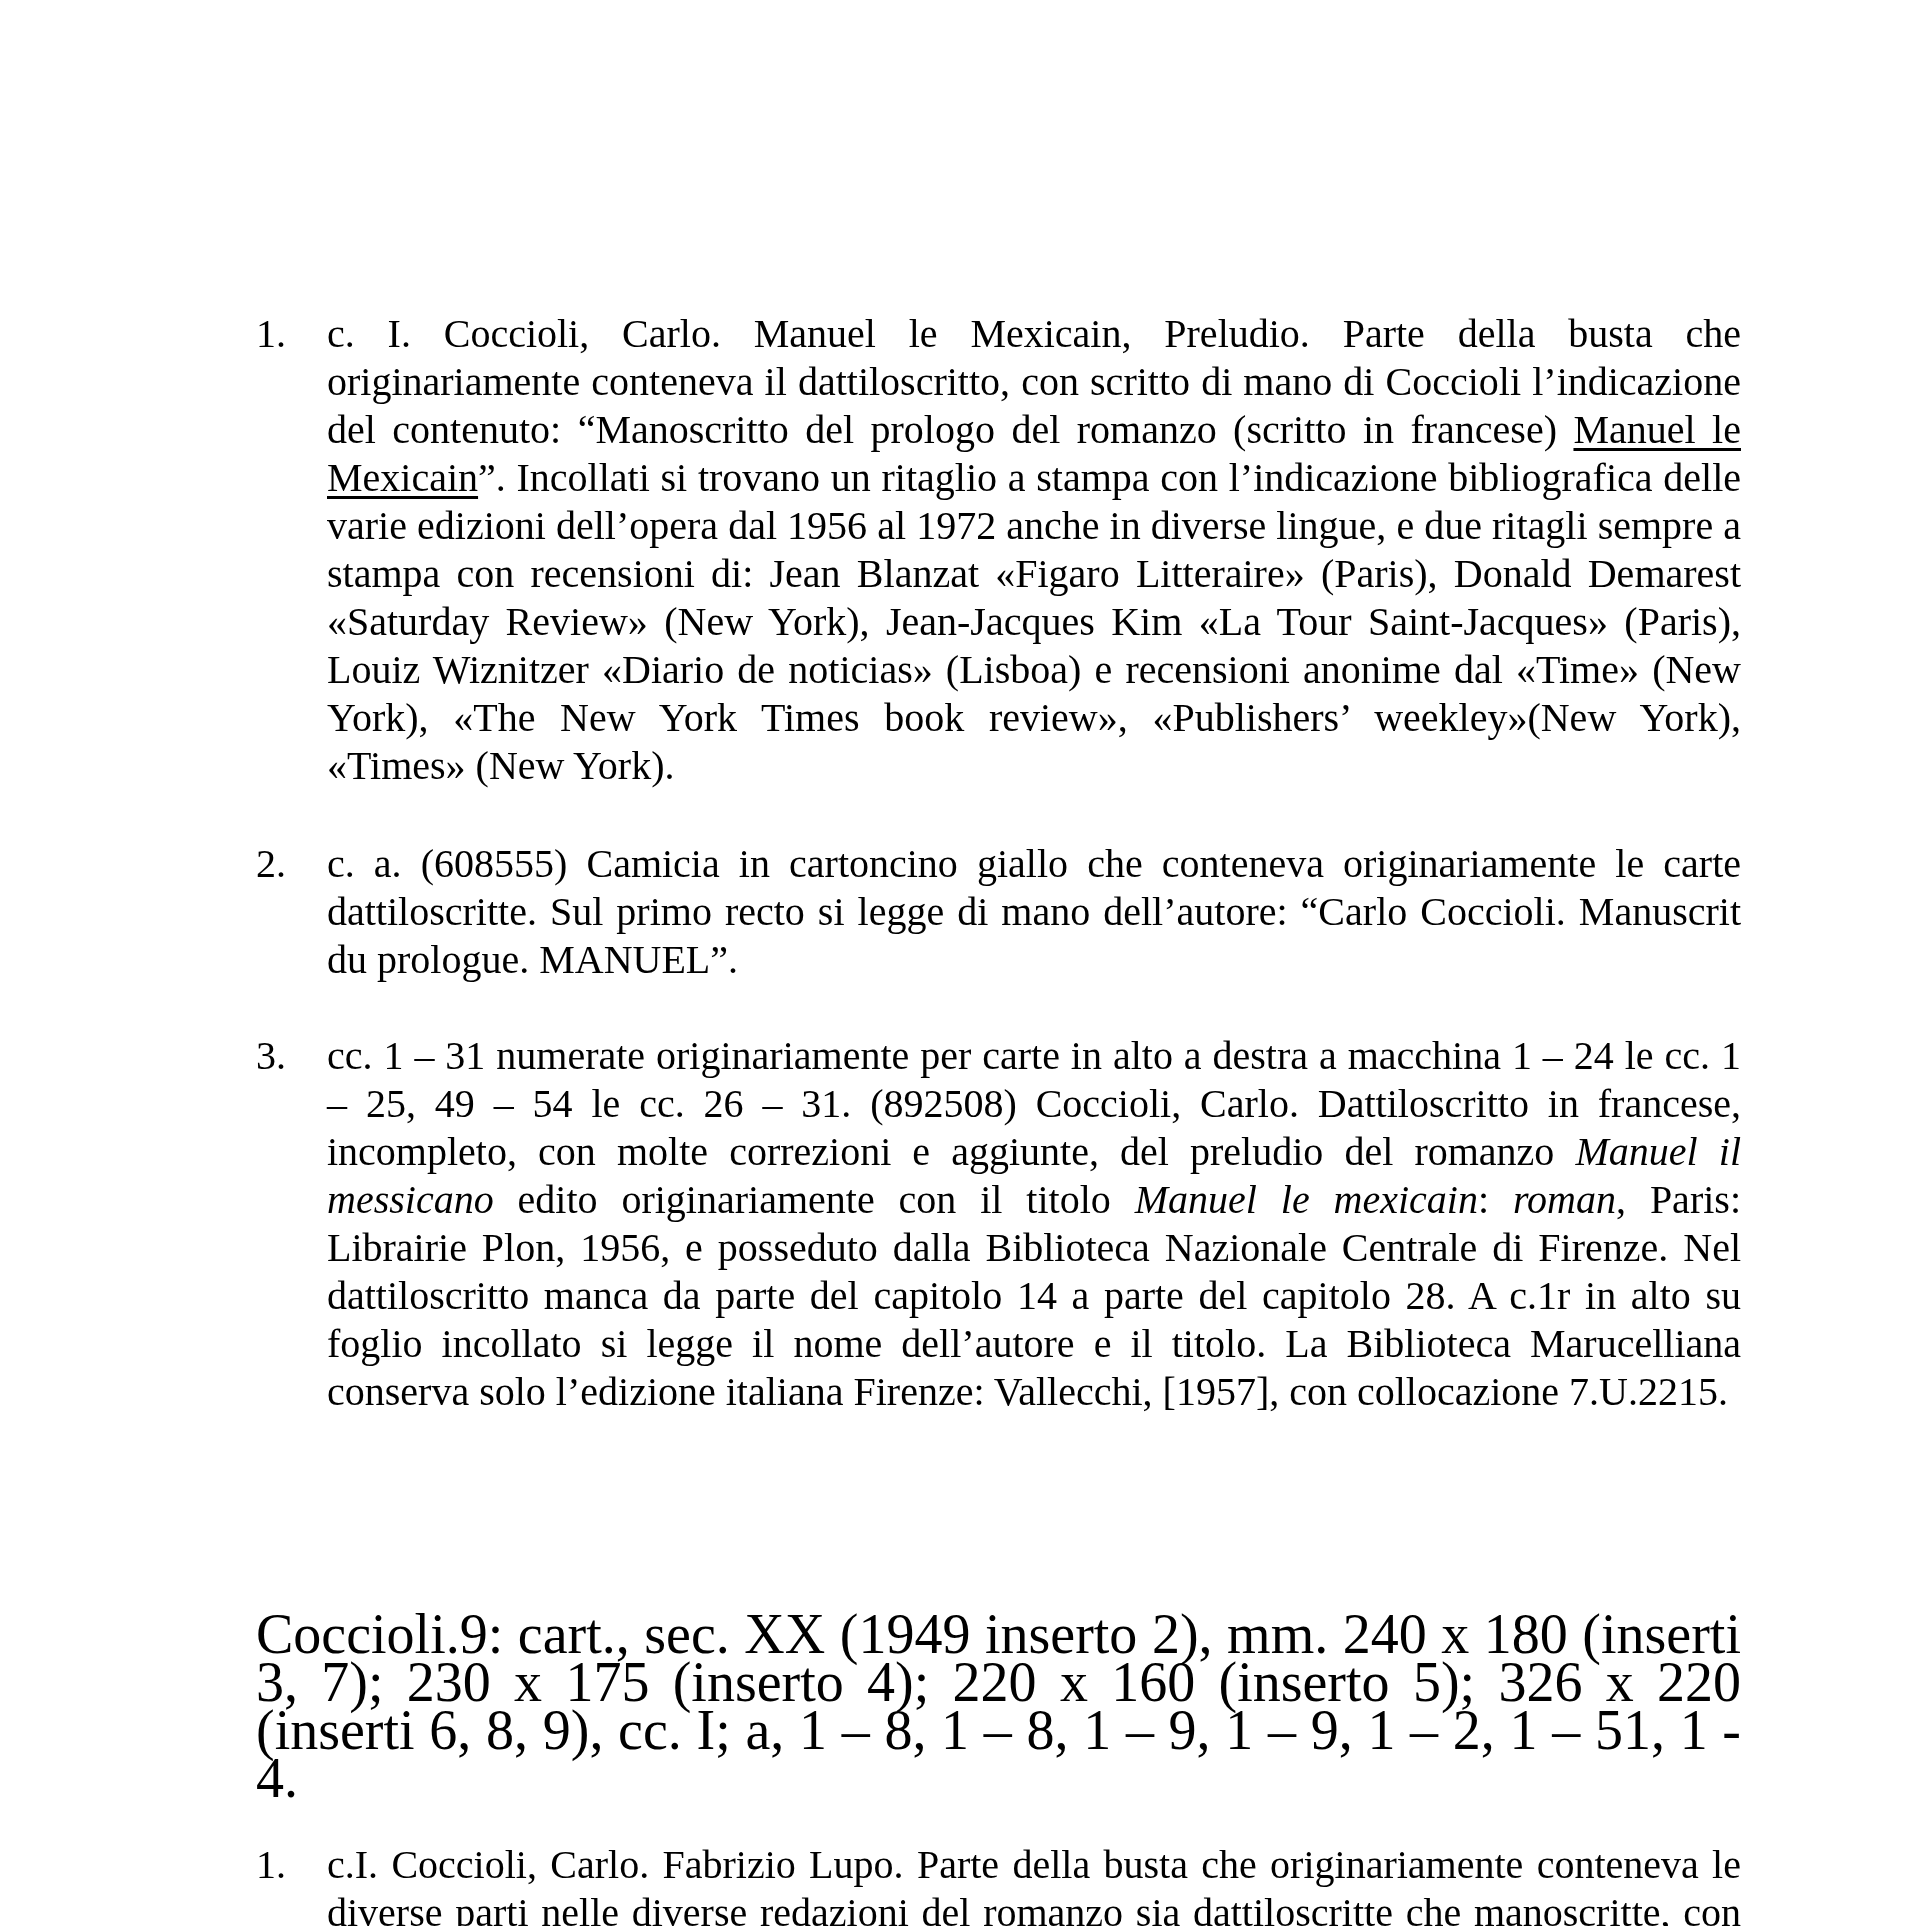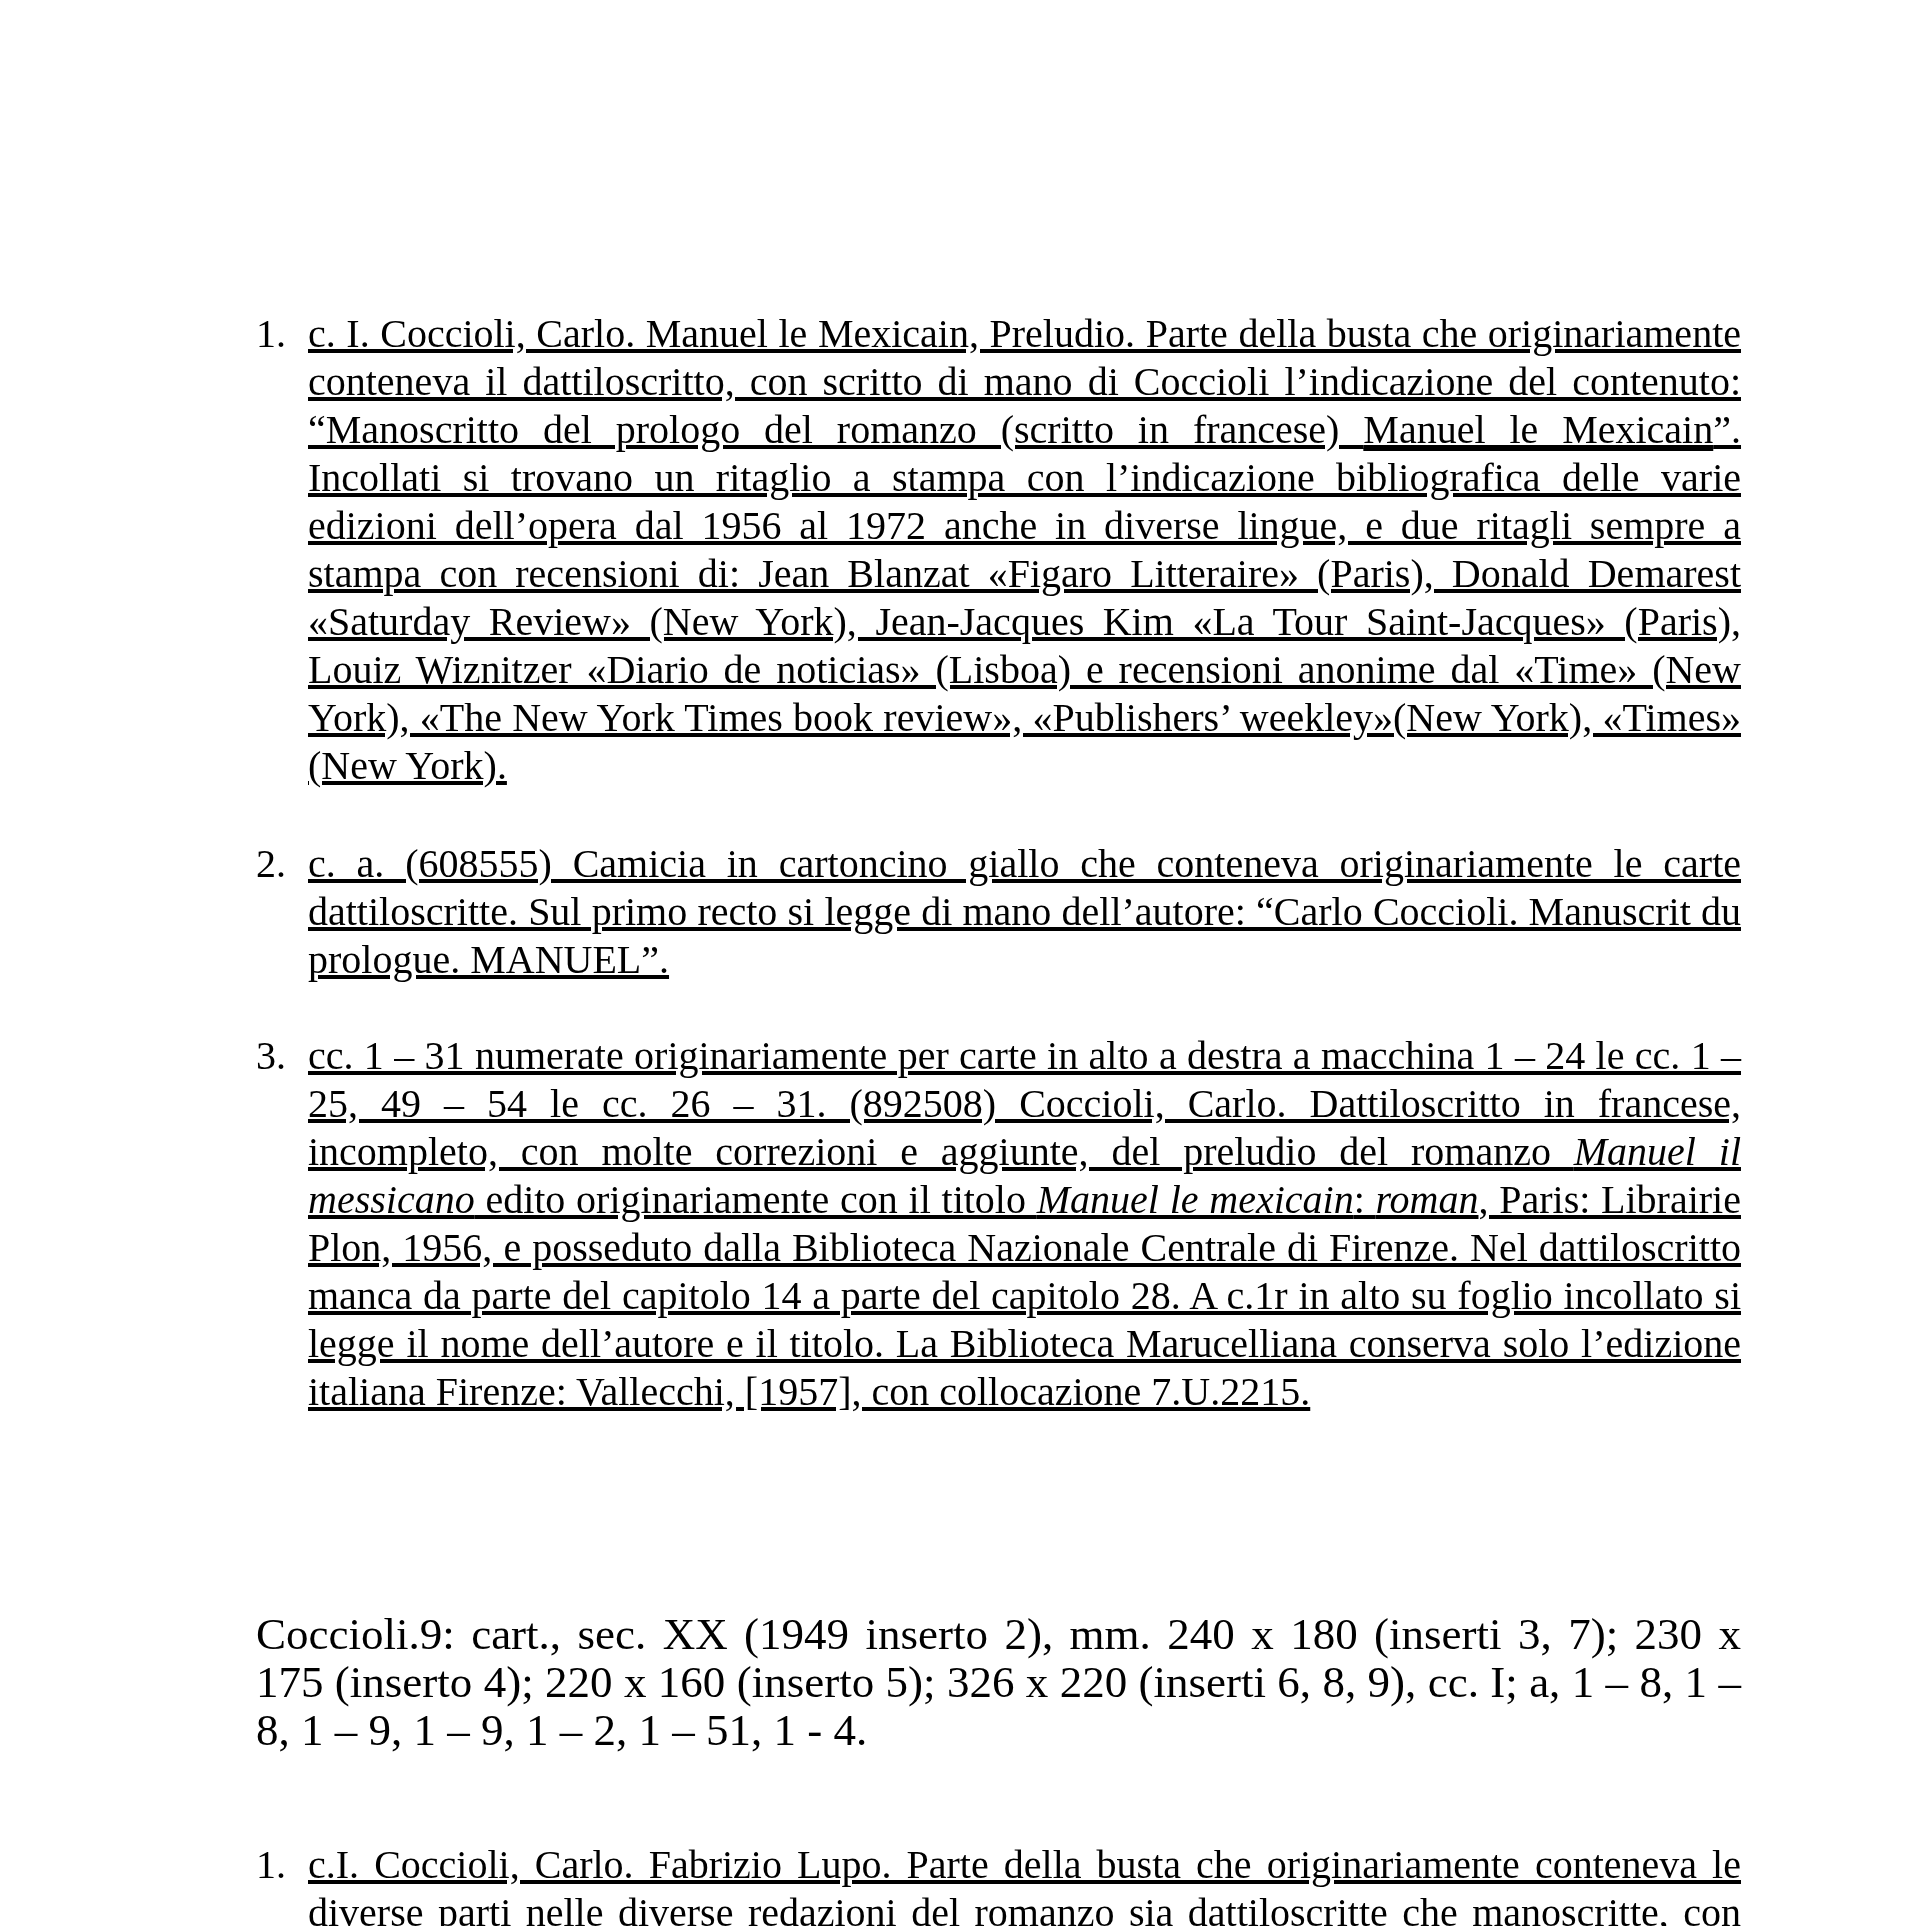--- a/index.html
+++ b/index.html
@@ -29,30 +29,29 @@
       font-size: 40px;
       line-height: 48px;
     }
     .list-item .num {
       position: absolute;
       left: 0;
       top: 0;
       width: 52px;
     }
     .list-item .body {
-      margin-left: 52px;
+      margin-left: 71px;
       text-align: justify;
       text-align-last: left;
-      text-decoration: underline;
     }
     .para {
       position: absolute;
       left: 256px;
       width: 1485px;
-      font-size: 45px;
+      font-size: 56px;
       line-height: 48px;
       text-align: justify;
       text-align-last: left;
     }
     .u { text-decoration: underline; text-decoration-thickness: 2.7px; text-underline-offset: 5.4px; }
     .i { font-style: italic; }
   </style>
 </head>
 <body>
 

